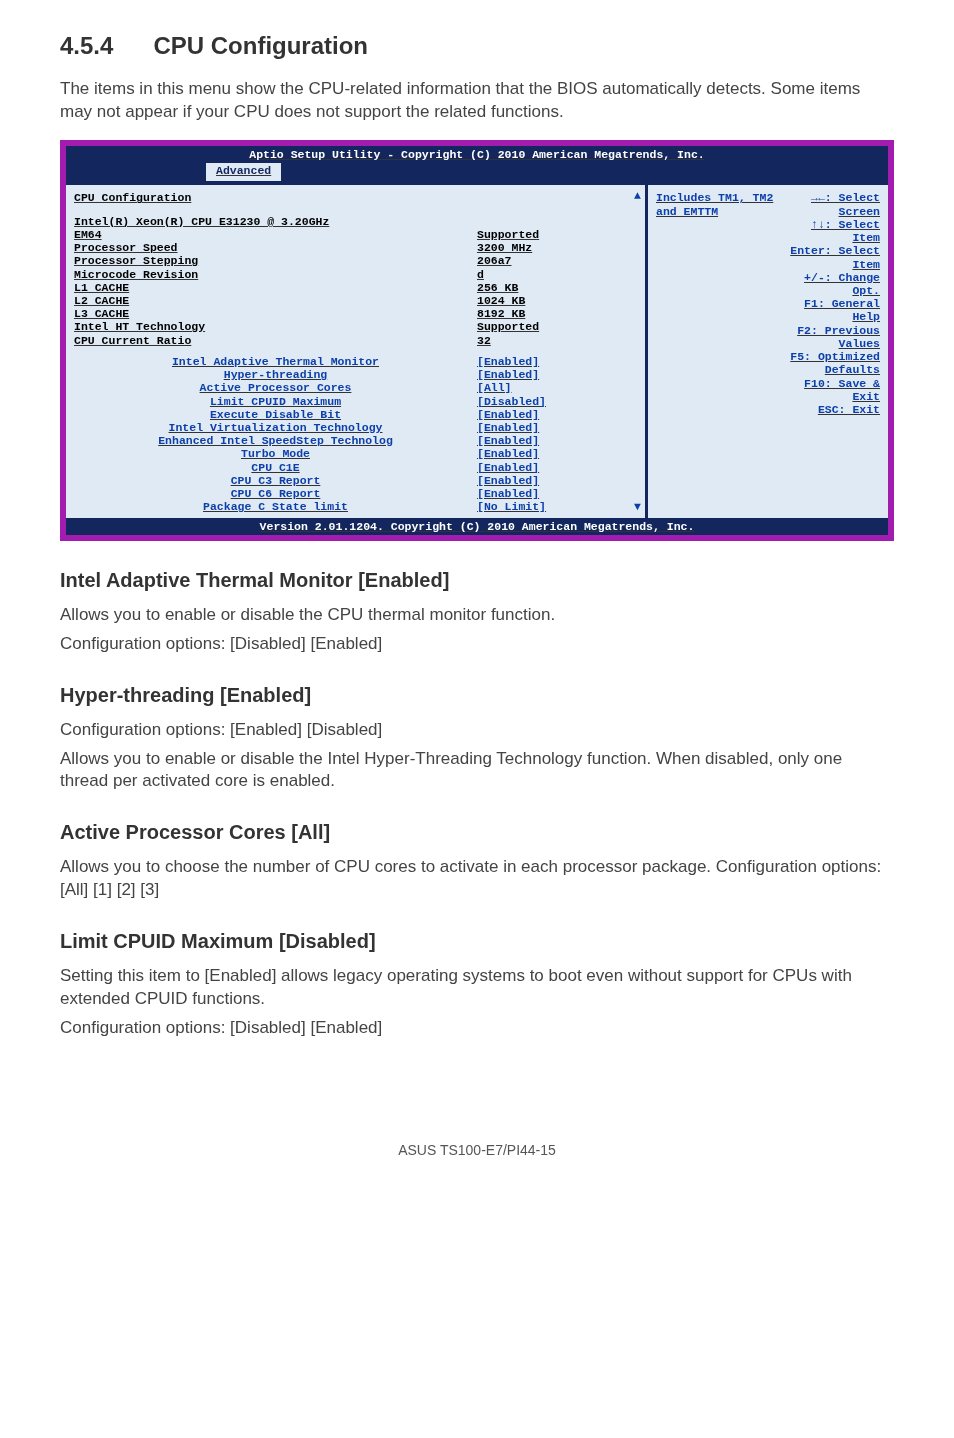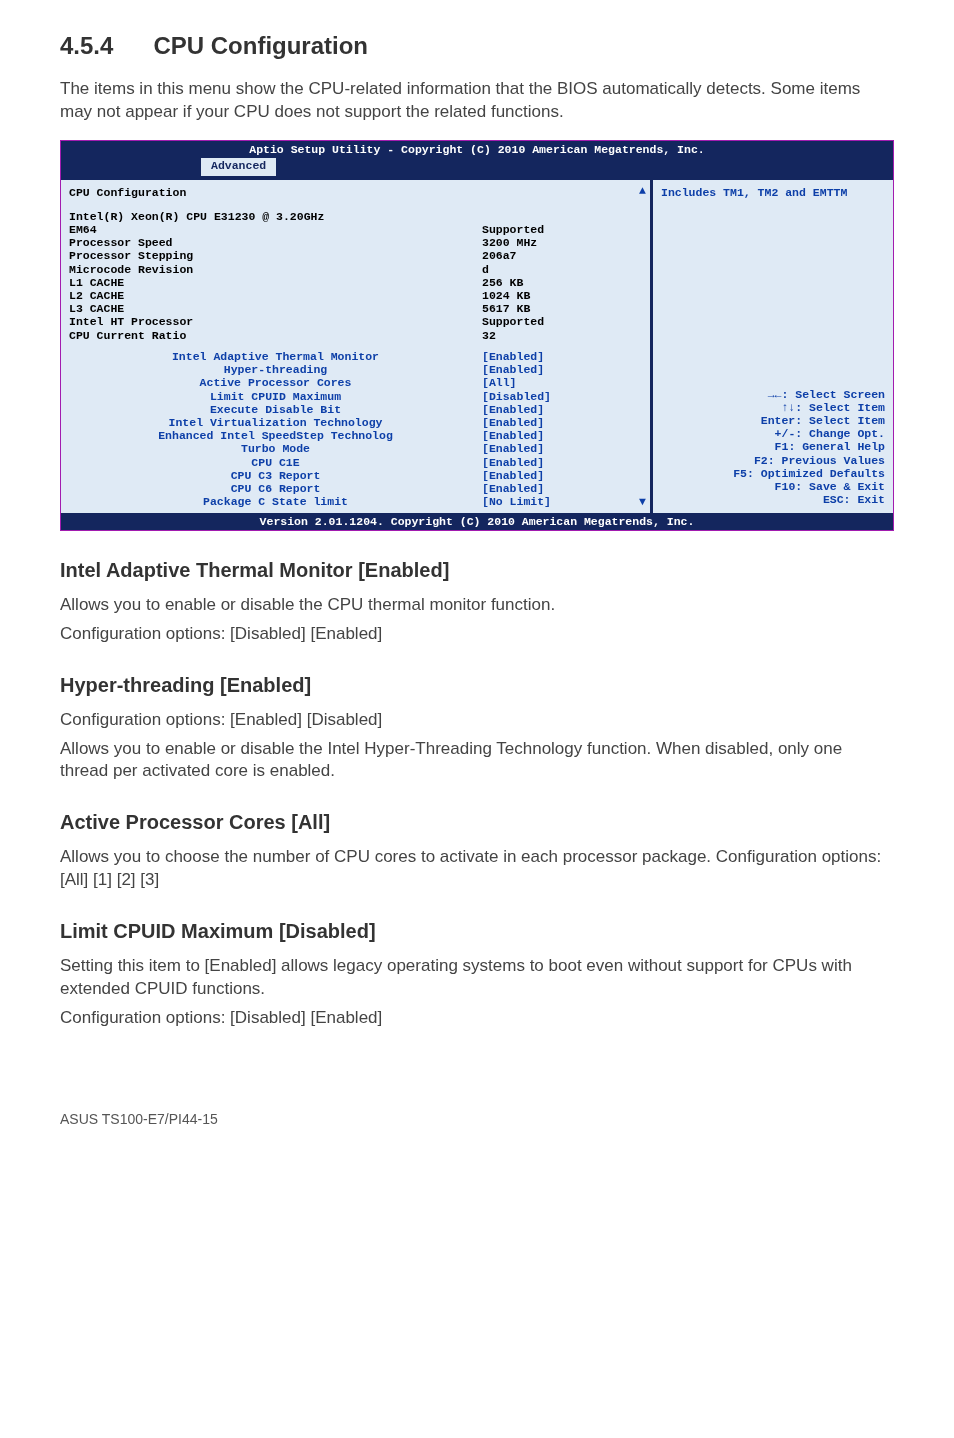--- a/index.html
+++ b/index.html
@@ -21,24 +21,25 @@
       margin-right: 40px;
     }
     p.intro {
       font-size: 17px;
       color: #444;
       margin-bottom: 16px;
     }
     
     .bios {
       background: #fff;
-      border: 1px solid #a21caf;
+      border: 6px solid #a21caf;
       font-family: "Courier New", monospace;
       font-size: 11.5px;
       line-height: 1.15;
+      text-decoration: underline;
     }
     .bios-header {
       background: #1a2a6c;
       background: #14265e;
       color: #fff;
       font-weight: bold;
       text-align: center;
       padding: 2px 0;
       position: relative;
     }
@@ -64,21 +65,21 @@
     .bios-left {
       flex: 1;
       padding: 6px 8px 4px 8px;
       border-right: 3px solid #14265e;
       position: relative;
     }
     .bios-right {
       width: 240px;
       padding: 6px 8px;
       display: flex;
-      flex-direction: column;
+      flex-direction: row;
       justify-content: space-between;
     }
     .bios-row { display: flex; white-space: pre; }
     .bios-label { flex: 1; color: #000; font-weight: bold; }
     .bios-value { width: 160px; color: #000; font-weight: bold; }
     .bios-row.cfg .bios-label { color: #0d3fa8; text-align: center; }
     .bios-row.cfg .bios-value { color: #0d3fa8; }
     .bios-heading { color: #000; font-weight: bold; margin-bottom: 2px; }
     .bios-help-top { color: #0d3fa8; font-weight: bold; }
     .bios-help-keys { color: #0d3fa8; font-weight: bold; text-align: right; }
@@ -103,23 +104,23 @@
       font-weight: bold;
       margin-top: 26px;
       margin-bottom: 10px;
     }
     p.body {
       font-size: 17px;
       color: #444;
       margin-bottom: 6px;
     }
     .footer {
-      margin-top: 80px;
-      display: flex;
-      justify-content: flex-start;
+      margin-top: 101px;
+      display: flex;
+      justify-content: center;
       font-size: 14px;
       color: #555;
       border-top: none;
     }
   </style>
 </head>
 <body>
 
 <h1>
   <span class="section-num">4.5.4</span><span>CPU Configuration</span>
@@ -139,22 +140,22 @@
       <div class="bios-heading">CPU Configuration</div>
       <div style="height:8px"></div>
       <div id="static-rows">
           <div class="bios-row"><span class="bios-label">Intel(R) Xeon(R) CPU E31230 @ 3.20GHz</span><span class="bios-value"></span></div>
           <div class="bios-row"><span class="bios-label">EM64</span><span class="bios-value">Supported</span></div>
           <div class="bios-row"><span class="bios-label">Processor Speed</span><span class="bios-value">3200 MHz</span></div>
           <div class="bios-row"><span class="bios-label">Processor Stepping</span><span class="bios-value">206a7</span></div>
           <div class="bios-row"><span class="bios-label">Microcode Revision</span><span class="bios-value">d</span></div>
           <div class="bios-row"><span class="bios-label">L1 CACHE</span><span class="bios-value">256 KB</span></div>
           <div class="bios-row"><span class="bios-label">L2 CACHE</span><span class="bios-value">1024 KB</span></div>
-          <div class="bios-row"><span class="bios-label">L3 CACHE</span><span class="bios-value">5617 KB</span></div>
-          <div class="bios-row"><span class="bios-label">Intel HT Processor</span><span class="bios-value">Supported</span></div>
+          <div class="bios-row"><span class="bios-label">L3 CACHE</span><span class="bios-value">8192 KB</span></div>
+          <div class="bios-row"><span class="bios-label">Intel HT Technology</span><span class="bios-value">Supported</span></div>
           <div class="bios-row"><span class="bios-label">CPU Current Ratio</span><span class="bios-value">32</span></div>
         </div>
       <div style="height:8px"></div>
       <div id="cfg-rows">
           <div class="bios-row cfg"><span class="bios-label">Intel Adaptive Thermal Monitor</span><span class="bios-value">[Enabled]</span></div>
           <div class="bios-row cfg"><span class="bios-label">Hyper-threading</span><span class="bios-value">[Enabled]</span></div>
           <div class="bios-row cfg"><span class="bios-label">Active Processor Cores</span><span class="bios-value">[All]</span></div>
           <div class="bios-row cfg"><span class="bios-label">Limit CPUID Maximum</span><span class="bios-value">[Disabled]</span></div>
           <div class="bios-row cfg"><span class="bios-label">Execute Disable Bit</span><span class="bios-value">[Enabled]</span></div>
           <div class="bios-row cfg"><span class="bios-label">Intel Virtualization Technology</span><span class="bios-value">[Enabled]</span></div>

